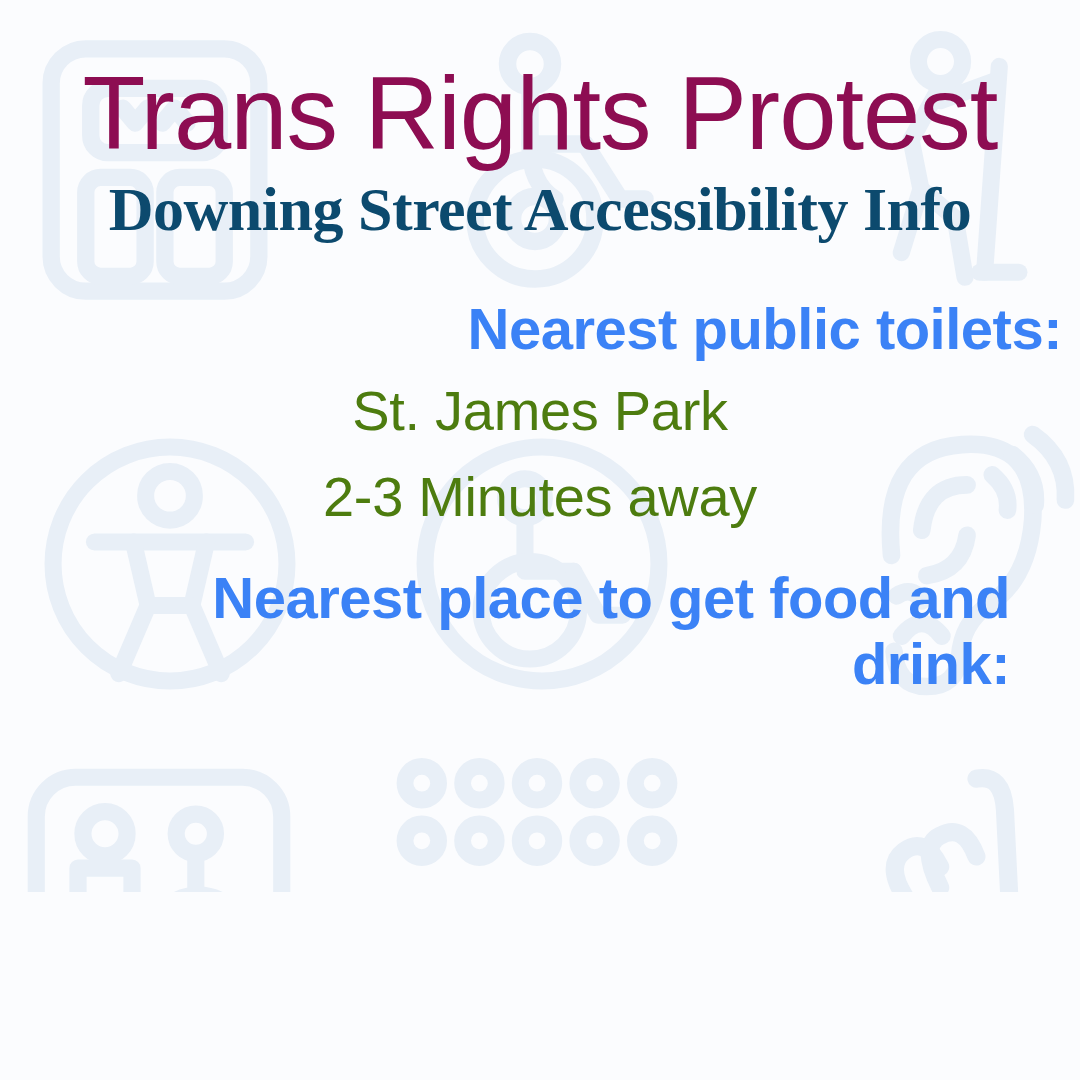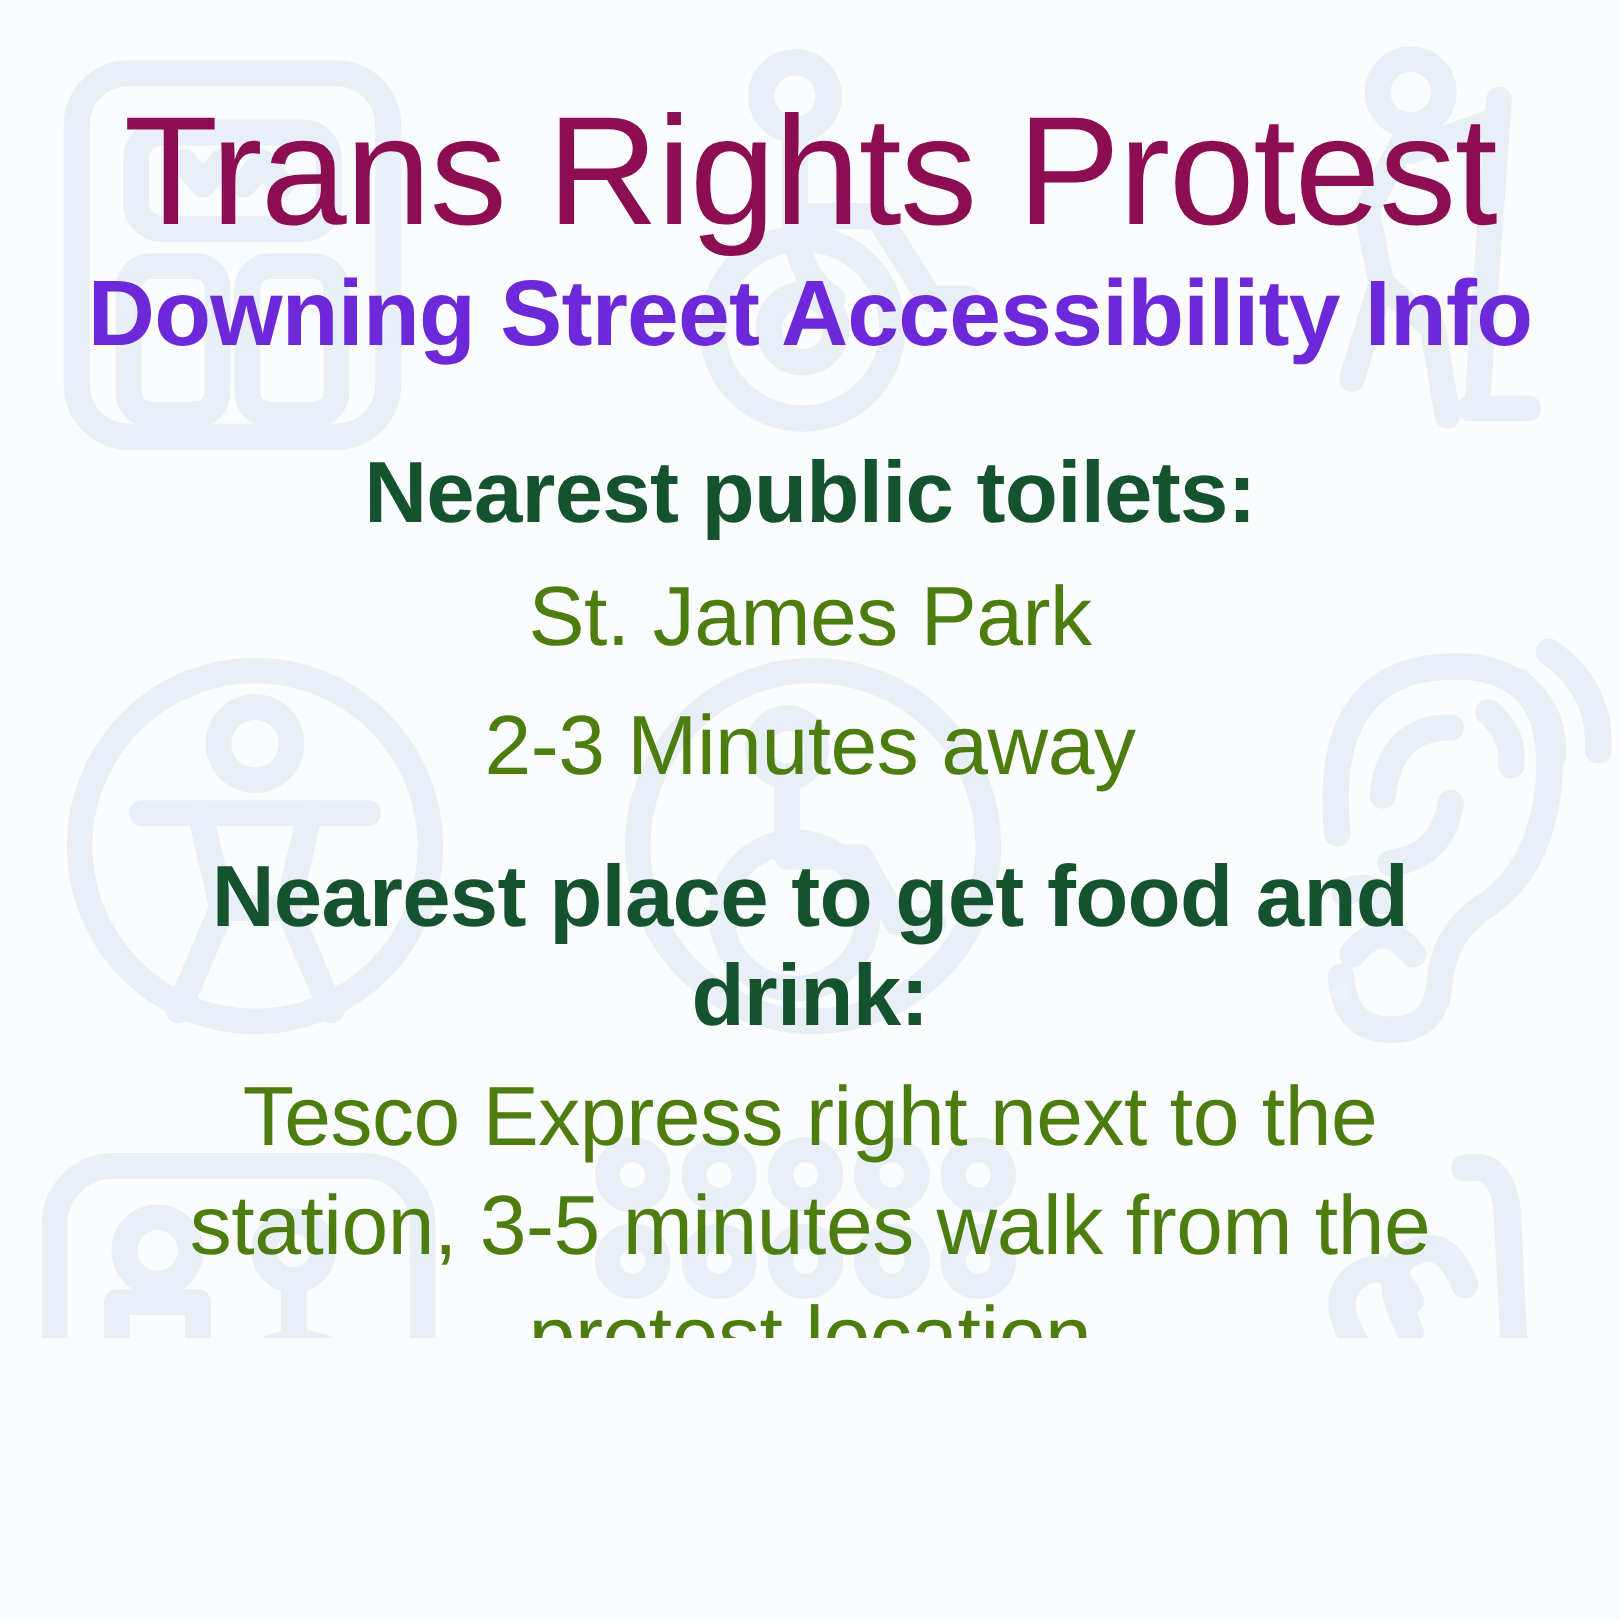--- a/index.html
+++ b/index.html
@@ -82,33 +82,35 @@
     white-space: nowrap;
   }
 
   #subtitle {
     margin: 0;
     padding-top: 12px;
     font-size: 62px;
     line-height: 1.05;
     font-weight: 700;
     letter-spacing: -0.5px;
-    color: #6d28d9;
+    color: #0c4a6e;
     white-space: nowrap;
+    font-family: Liberation Serif, serif;
   }
 
   .section { margin: 0; }
 
   .sec-heading {
     margin: 0;
     font-weight: 700;
-    color: #14532d;
+    color: #3b82f6;
     font-size: 58px;
     line-height: 1.13;
     letter-spacing: -0.5px;
+    text-align: right;
   }
   .sec-body {
     margin: 0;
     font-weight: 400;
     color: #4d7c0f;
     font-size: 56px;
     line-height: 1.32;
     letter-spacing: -0.3px;
   }
 
@@ -238,17 +240,16 @@
     <h2 id="subtitle">Downing Street Accessibility Info</h2>
 
     <div class="section" id="sec-toilets">
       <p class="sec-heading">Nearest public toilets:</p>
       <p class="sec-body">St. James Park</p>
       <p class="sec-body">2-3 Minutes away</p>
     </div>
 
     <div class="section" id="sec-food">
       <p class="sec-heading">Nearest place to get food and drink:</p>
-      <p class="sec-body">Tesco Express right next to the station, 3-5 minutes walk from the protest location</p>
     </div>
 
   </div>
 </div>
 
 </body></html>

